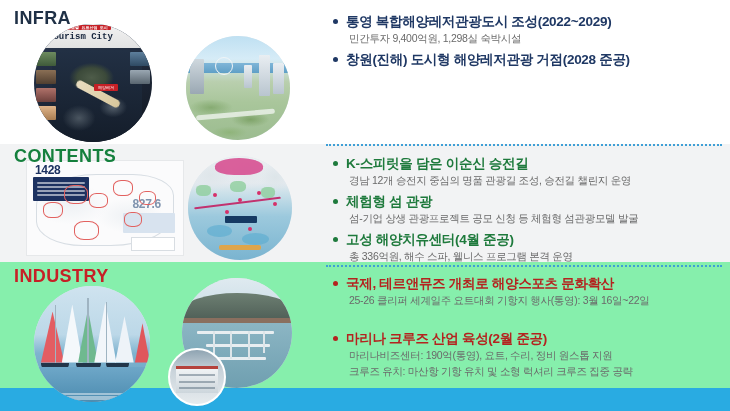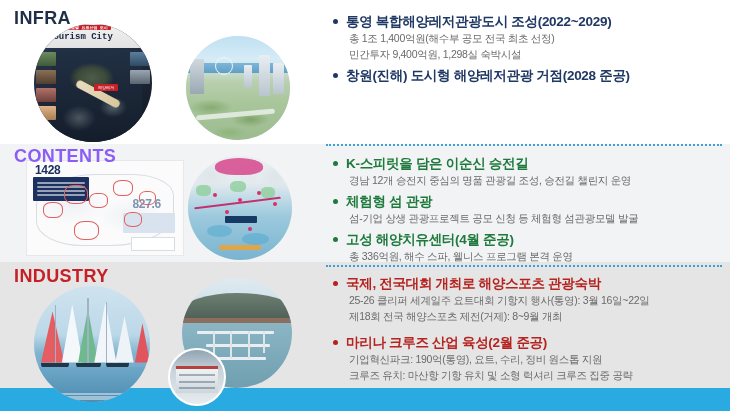--- a/index.html
+++ b/index.html
@@ -40,21 +40,21 @@
   
   .band {
     position: absolute;
     left: 0;
     width: 730px;
     display: flex;
     align-items: flex-start;
   }
   .band-infra    { top: 0;   height: 144px; background: #ffffff; }
   .band-contents { top: 144px; height: 118px; background: #f2f3f4; }
-  .band-industry { top: 262px; height: 126px; background: #e5e5e5; }
+  .band-industry { top: 262px; height: 126px; background: #86efac; }
 
   .band-sep {
     position: absolute;
     left: 326px;
     width: 396px;
     height: 0;
     border-top: 2px dotted #3E9FD6;
     z-index: 6;
   }
   .sep-1 { top: 144px; }
@@ -70,21 +70,21 @@
 
   .sec-label {
     position: absolute;
     font-size: 18px;
     font-weight: 700;
     letter-spacing: 0.4px;
     z-index: 8;
     white-space: nowrap;
   }
   .lbl-infra    { left: 14px; top: 8px;  color: #1F3046; }
-  .lbl-contents { left: 14px; top: 2px;  color: #8b5cf6; }
+  .lbl-contents { left: 14px; top: 2px;  color: #15803d; }
   .lbl-industry { left: 14px; top: 4px;  color: #C62026; }
 
   .circ {
     position: absolute;
     border-radius: 50%;
     overflow: hidden;
     background: #dfe5ea;
   }
 
   
@@ -445,21 +445,20 @@
             <div class="city-wheel"></div>
             <div class="city-green"></div>
             <div class="city-path"></div>
           </div>
         </div>
       </div>
 
       <div class="textcol">
         <div class="item">
           <div class="headline c-navy">통영 복합해양레저관광도시 조성(2022~2029)</div>
-          <div class="sub">총 1조 1,400억원(해수부 공모 전국 최초 선정)</div>
           <div class="sub">민간투자 9,400억원, 1,298실 숙박시설</div>
         </div>
         <div class="item">
           <div class="headline c-navy">창원(진해)  도시형 해양레저관광 거점(2028 준공)</div>
         </div>
       </div>
     </div>
 
     <div class="band-sep sep-1"></div>
 
@@ -575,26 +574,25 @@
           <div class="bl">
             <i style="top:20%"></i>
               <i style="top:48%"></i>
               <i style="top:76%"></i>
           </div>
         </div>
       </div>
 
       <div class="textcol">
         <div class="item">
-          <div class="headline c-red">국제, 전국대회 개최로 해양스포츠 관광숙박</div>
+          <div class="headline c-red">국제, 테르앤뮤즈 개최로 해양스포츠 문화확산</div>
           <div class="sub">25-26 클리퍼 세계일주 요트대회 기항지 행사(통영): 3월 16일~22일</div>
-          <div class="sub">제18회 전국 해양스포츠 제전(거제): 8~9월 개최</div>
-        </div>
-        <div class="item" style="margin-top:8px;">
+        </div>
+        <div class="item" style="margin-top:20px;">
           <div class="headline c-red">마리나 크루즈 산업 육성(2월 준공)</div>
-          <div class="sub">기업혁신파크: 190억(통영), 요트, 수리, 정비 원스톱 지원</div>
+          <div class="sub">마리나비즈센터: 190억(통영), 요트, 수리, 정비 원스톱 지원</div>
           <div class="sub">크루즈 유치: 마산항 기항 유치 및 소형 럭셔리 크루즈 집중 공략</div>
         </div>
       </div>
     </div>
 
   </div>
 </div>
 
 </body></html>

